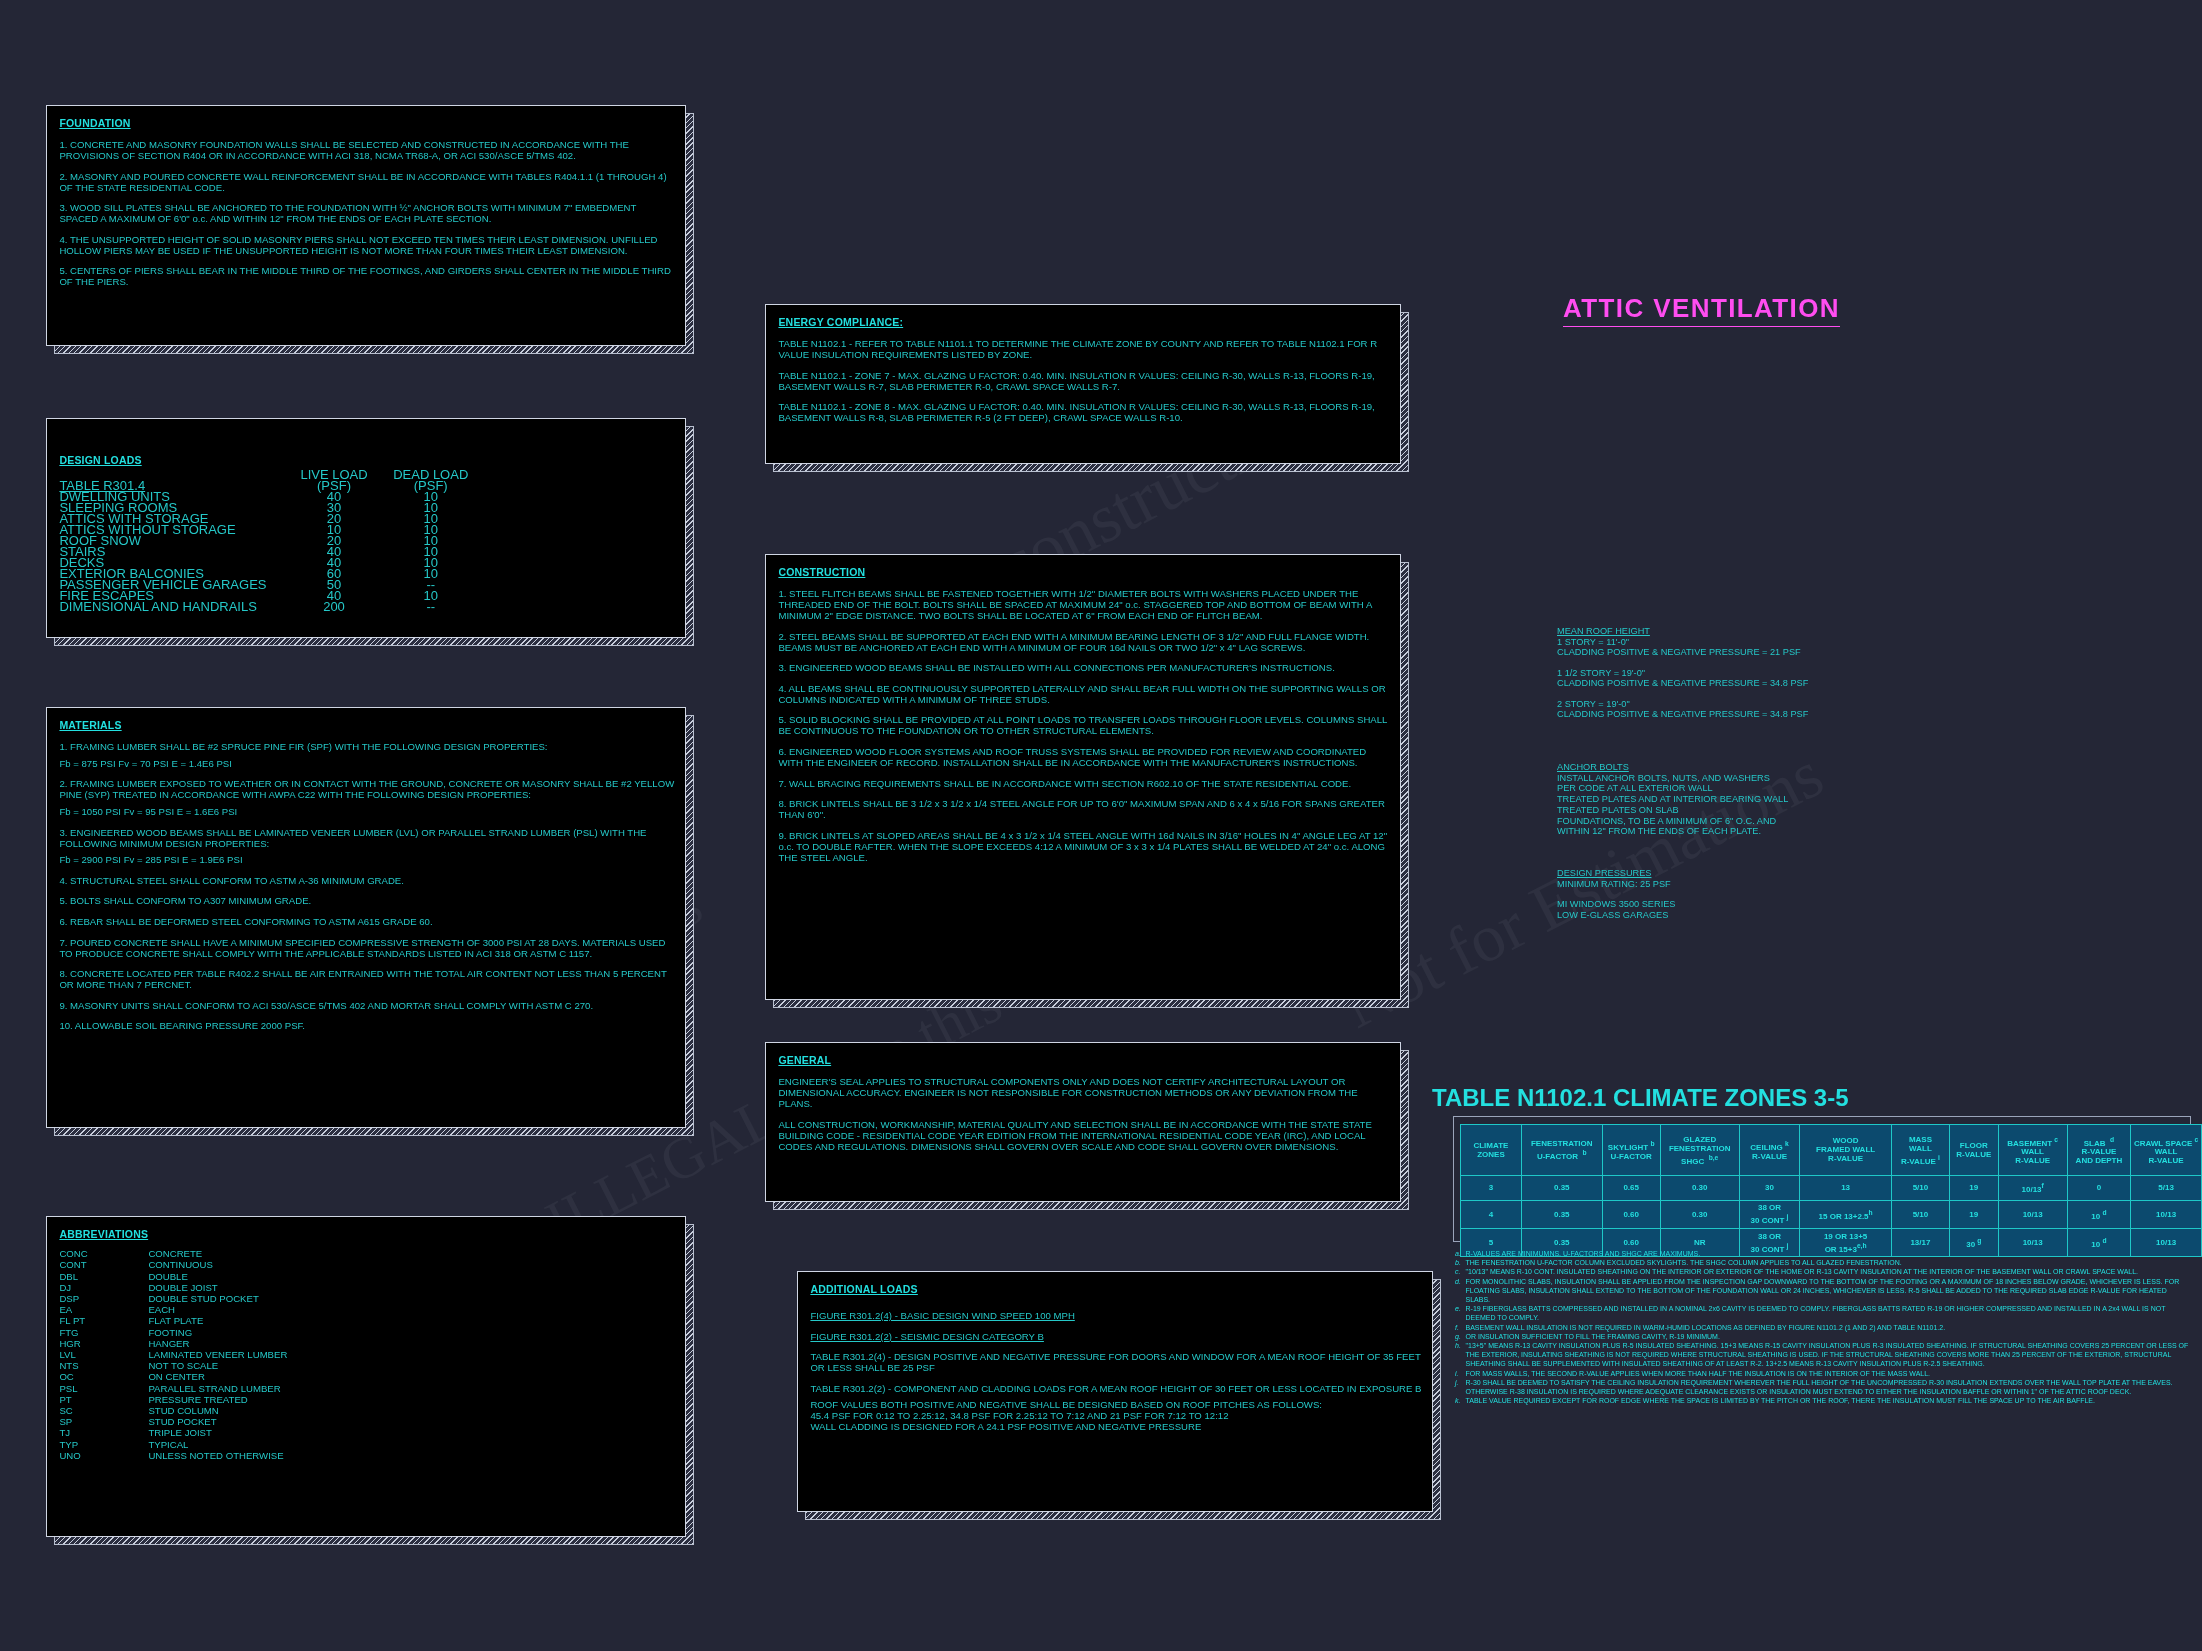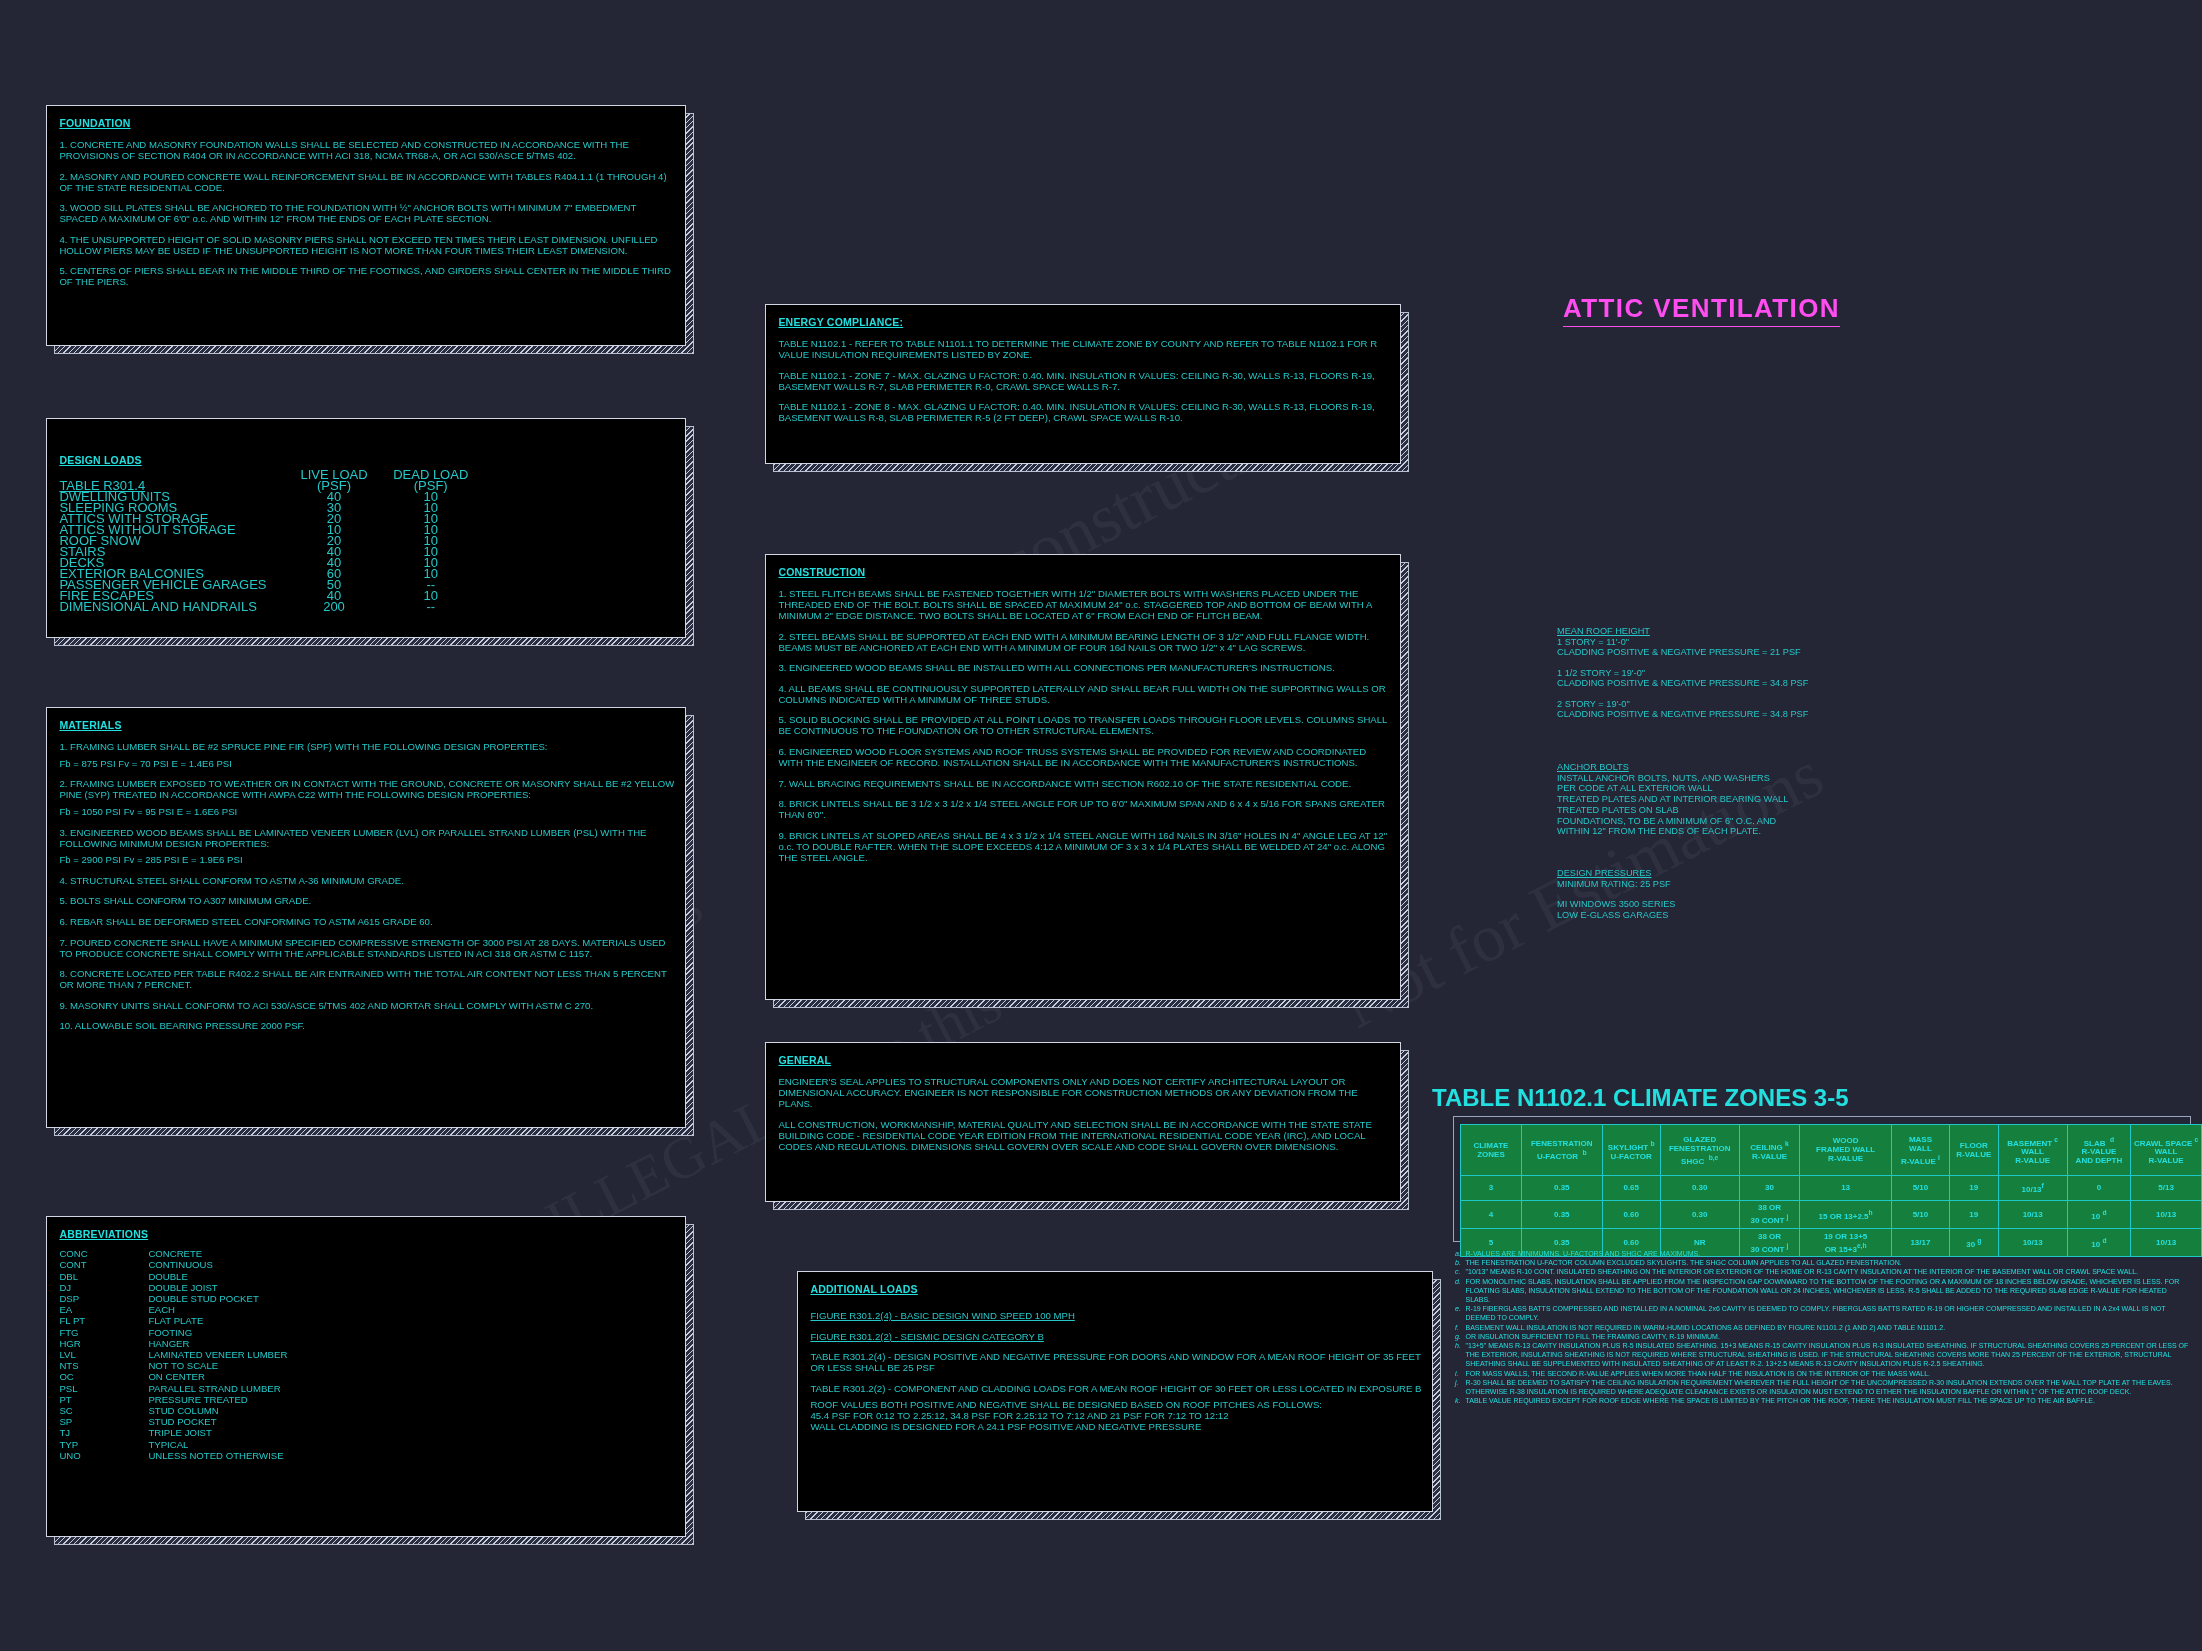--- a/index.html
+++ b/index.html
@@ -87,21 +87,21 @@
   .attic .ul{border-bottom:1.9px solid #ff4df0;padding-bottom:2.9px;}
 
   
   .cz-title{
     position:absolute;left:1432px;top:1084px;
     font-size:24px;font-weight:bold;color:#23e0e0;white-space:nowrap;
   }
   table.cz{
     position:absolute;left:1460px;top:1124px;
     border-collapse:collapse;
-    background:#15803d;
+    background:#0c4a6e;
   }
   table.cz td,table.cz th{
     border:1px solid #1ec8c8;
     color:#23e0e0;
     font-size:8px;
     font-weight:bold;
     text-align:center;
     vertical-align:middle;
     padding:2.9px 1.9px;
     line-height:9px;

